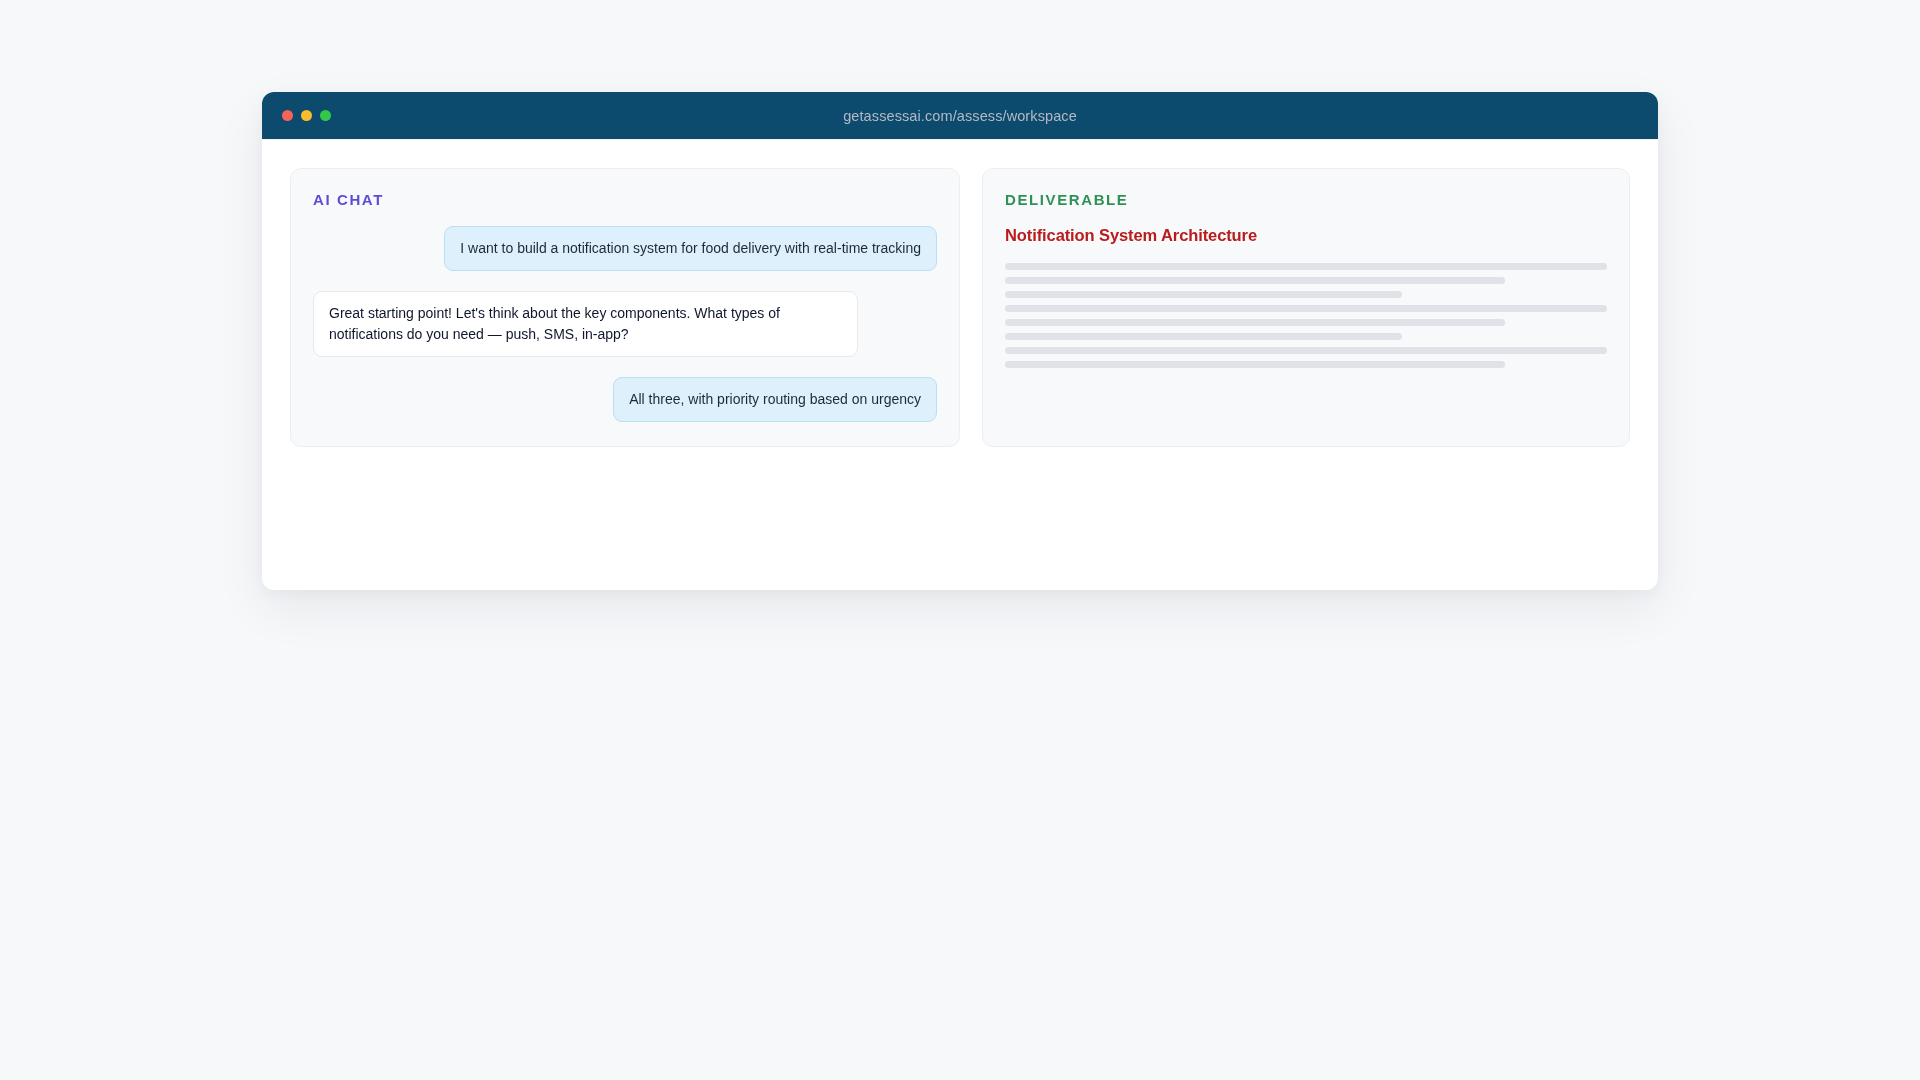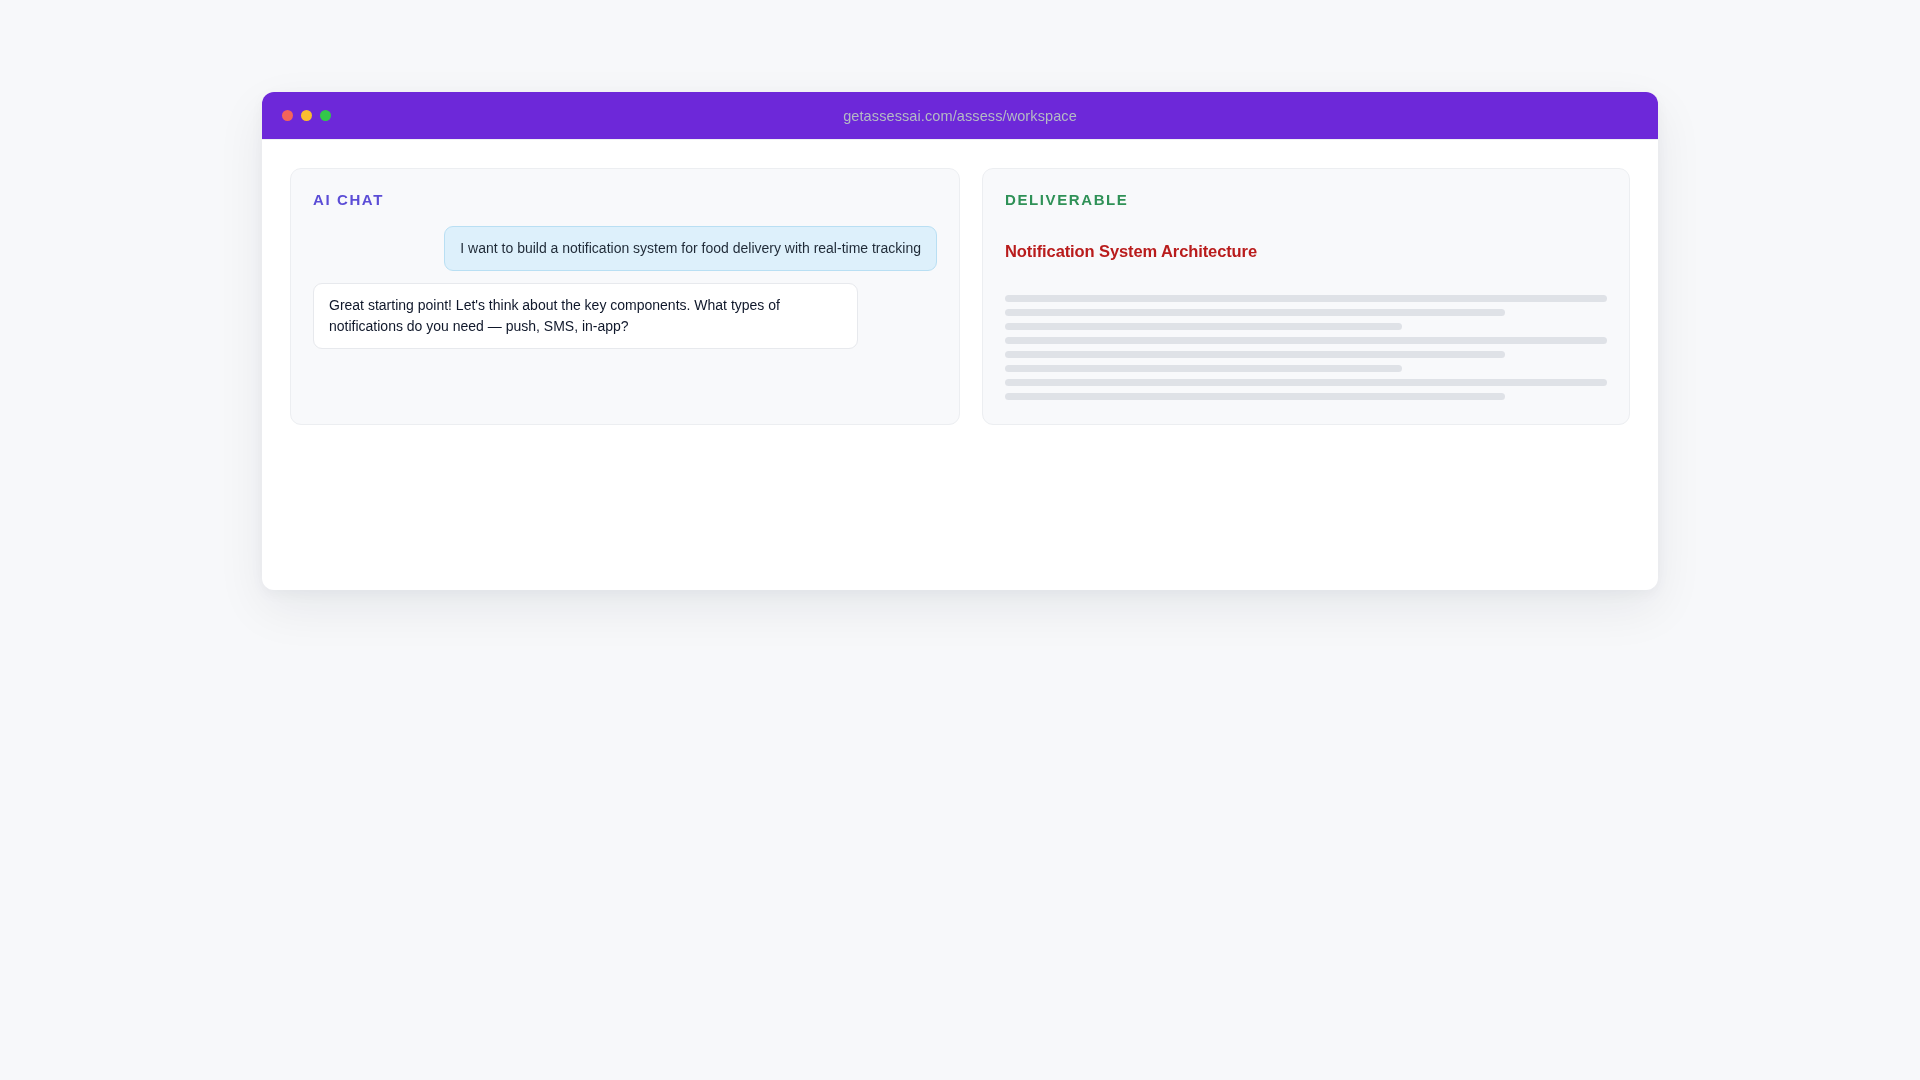--- a/index.html
+++ b/index.html
@@ -26,21 +26,21 @@
     background: #ffffff;
     border-radius: 12px;
     box-shadow: 0 18px 50px rgba(15, 23, 42, 0.07),
                 0 4px 14px rgba(15, 23, 42, 0.04);
     overflow: hidden;
   }
 
   .title-bar {
     position: relative;
     height: 48px;
-    background: #6d28d9;
+    background: #0c4a6e;
     border-bottom: 1px solid #eef0f3;
     display: flex;
     align-items: center;
   }
 
   .traffic-lights {
     display: flex;
     align-items: center;
     gap: 8px;
     margin-left: 20px;
@@ -86,38 +86,37 @@
     flex: 0 0 670px;
     width: 670px;
     display: flex;
     flex-direction: column;
   }
 
   .panel-deliverable {
     flex: 1 1 auto;
     display: flex;
     flex-direction: column;
-    gap: 16px;
   }
 
   .panel-eyebrow {
     font-size: 15px;
     font-weight: 700;
     letter-spacing: 1.6px;
     text-transform: uppercase;
     margin-bottom: 18px;
   }
   .eyebrow-chat       { color: #5b4dd6; }
   .eyebrow-deliverable{ color: #2f9157; }
 
   
   .chat-thread {
     display: flex;
     flex-direction: column;
-    gap: 12px;
+    gap: 20px;
   }
 
   .msg-row { display: flex; }
   .msg-row.user { justify-content: flex-end; }
   .msg-row.ai   { justify-content: flex-start; }
 
   .bubble {
     font-size: 14px;
     line-height: 1.5;
     border-radius: 9px;
@@ -181,20 +180,23 @@
       <div class="chat-thread">
 
         <div class="msg-row user">
           <div class="bubble user">I want to build a notification system for food delivery with real-time tracking</div>
         </div>
 
         <div class="msg-row ai">
           <div class="bubble ai">Great starting point! Let's think about the key components. What types of notifications do you need — push, SMS, in-app?</div>
         </div>
 
+        <div class="msg-row user">
+          <div class="bubble user">All three, with priority routing based on urgency</div>
+        </div>
 
       </div>
     </section>
 
     <section class="panel panel-deliverable">
       <div class="panel-eyebrow eyebrow-deliverable" style="color: rgb(47, 145, 87);">DELIVERABLE</div>
 
       <div class="deliverable-title">Notification System Architecture</div>
 
       <div class="skeleton-lines">

